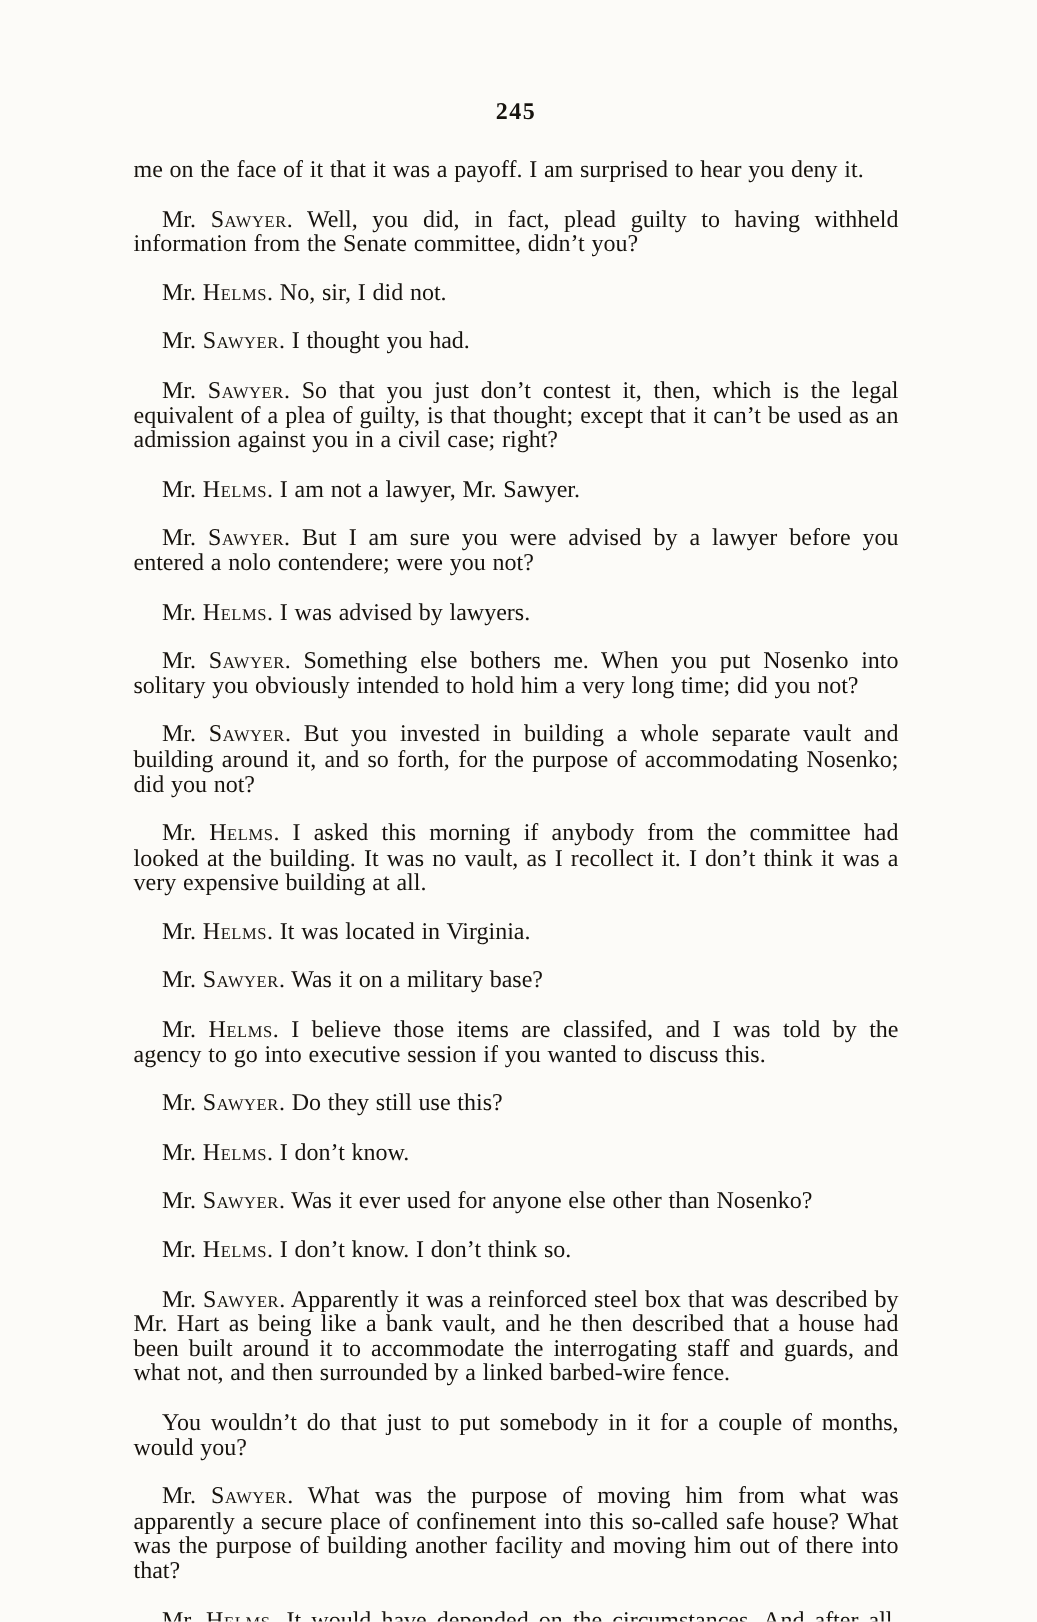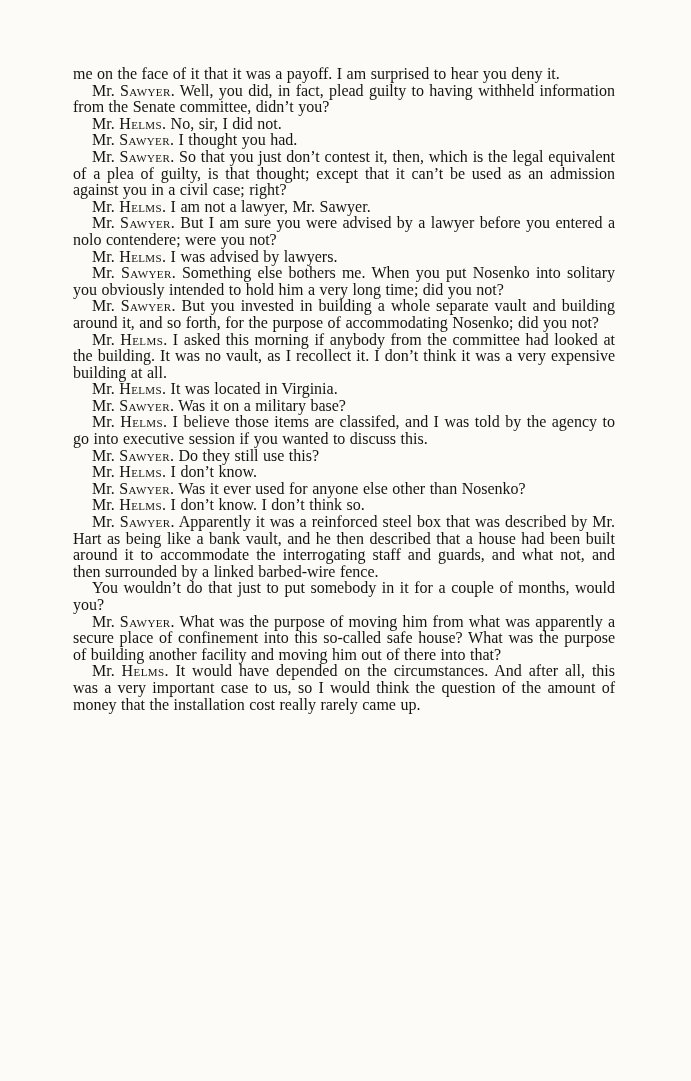--- a/index.html
+++ b/index.html
@@ -31,35 +31,36 @@
     margin: 0 0 22px 0;
   }
   .transcript {
     width: 542px;
     font-size: 16px;
     line-height: 16.6px;
     text-align: justify;
     word-spacing: 0.5px;
   }
   p.para {
-    margin: 0;
+    margin: 16px;
     padding: 0;
   }
   p.para.indent {
     text-indent: 19px;
   }
   .sc {
     font-variant: small-caps;
     letter-spacing: 0.4px;
   }
 </style>
 </head>
 <body>
 
 <div class="page">
+  <div class="page-number">245</div>
   <div class="transcript">
       <p class="para"><span>me on the face of it that it was a payoff. I am surprised to hear you deny it.</span></p>
       <p class="para indent"><span>Mr. </span><span class="sc">Sawyer</span><span>. Well, you did, in fact, plead guilty to having withheld information from the Senate committee, didn’t you?</span></p>
       <p class="para indent"><span>Mr. </span><span class="sc">Helms</span><span>. No, sir, I did not.</span></p>
       <p class="para indent"><span>Mr. </span><span class="sc">Sawyer</span><span>. I thought you had.</span></p>
       <p class="para indent"><span>Mr. </span><span class="sc">Sawyer</span><span>. So that you just don’t contest it, then, which is the legal equivalent of a plea of guilty, is that thought; except that it can’t be used as an admission against you in a civil case; right?</span></p>
       <p class="para indent"><span>Mr. </span><span class="sc">Helms</span><span>. I am not a lawyer, Mr. Sawyer.</span></p>
       <p class="para indent"><span>Mr. </span><span class="sc">Sawyer</span><span>. But I am sure you were advised by a lawyer before you entered a nolo contendere; were you not?</span></p>
       <p class="para indent"><span>Mr. </span><span class="sc">Helms</span><span>. I was advised by lawyers.</span></p>
       <p class="para indent"><span>Mr. </span><span class="sc">Sawyer</span><span>. Something else bothers me. When you put Nosenko into solitary you obviously intended to hold him a very long time; did you not?</span></p>

